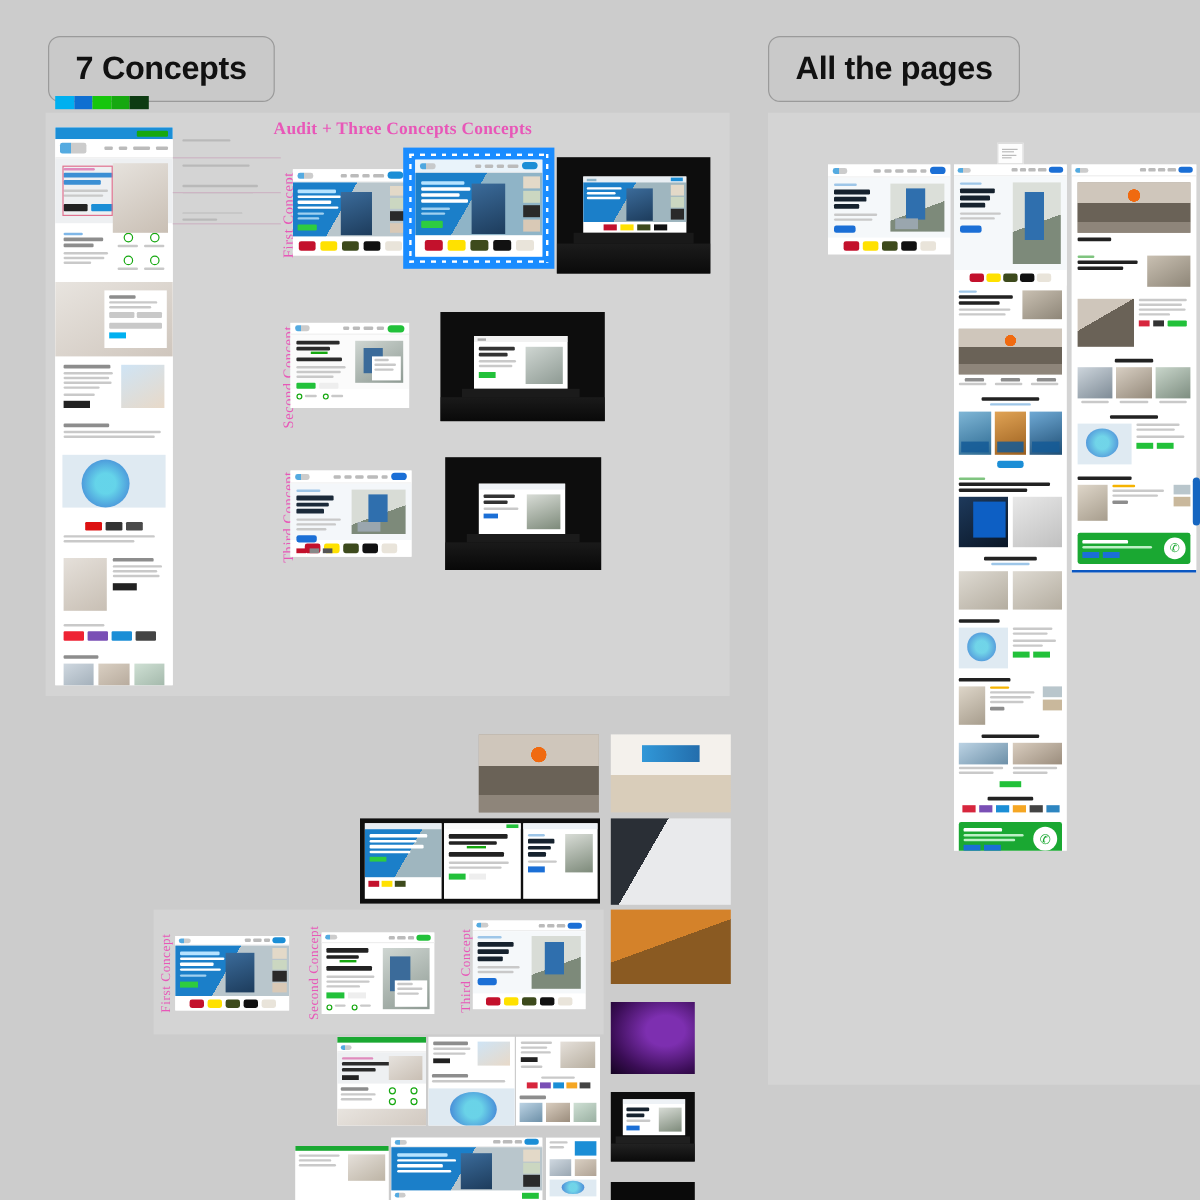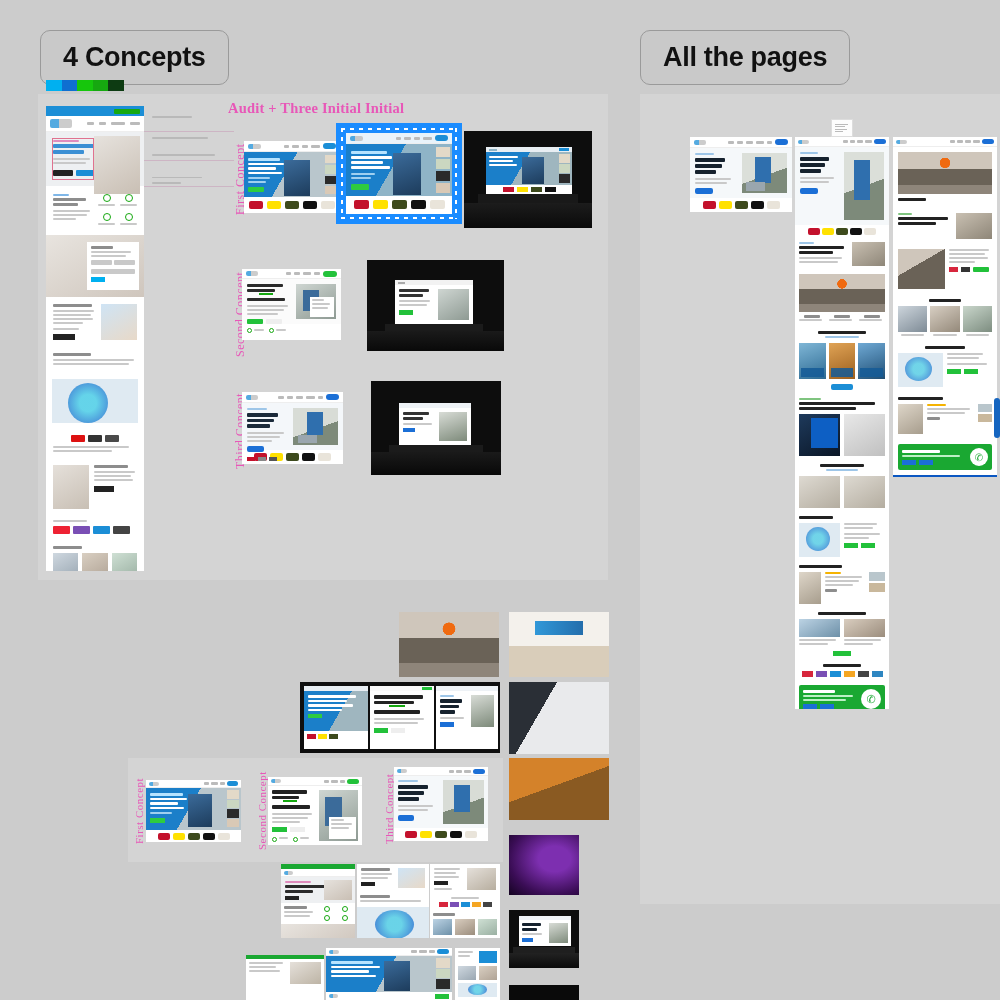--- a/index.html
+++ b/index.html
@@ -140,35 +140,35 @@
   .ln { display:block; background:#c9c9c9; height:2px; border-radius:1px; margin-bottom:2px; }
   .ln.d { background:#8d8d8d; }
 
   .scrollbar-v {
     position:absolute; right:0; width:6px; background:#1565c0; border-radius:3px;
   }
 </style>
 </head>
 <body>
 
-<div class="chip" style="left:40px; top:30px;">4 Concepts</div>
+<div class="chip" style="left:40px; top:30px;">7 Concepts</div>
 
 <div class="chip" style="left:640px; top:30px;">All the pages</div>
 
 <div class="frame" style="left:38px; top:94px; width:570px; height:486px;"></div>
 
 <div class="palette" style="left:46px; top:80px; width:78px; height:11px;">
   <i style="width:20%; background:#00b0f0"></i>
   <i style="width:20%; background:#0f6fd1"></i>
   <i style="width:20%; background:#16c60c"></i>
   <i style="width:20%; background:#16a810"></i>
   <i style="width:20%; background:#0d3b12"></i>
 </div>
 
-<div class="board-title" style="left:228px; top:100px;">Audit + Three Initial Initial</div>
+<div class="board-title" style="left:228px; top:100px;">Audit + Three Concepts Concepts</div>
 
 <div class="site" style="left:46px; top:106px; width:98px; height:465px;">
   <div style="height:10px;background:#1b8ed6;display:flex;justify-content:flex-end;align-items:center;padding-right:4px;">
     <div style="width:26px;height:5px;background:#16a810;border-radius:1px;"></div>
   </div>
   <div class="navbar" style="height:16px;">
     <div class="logo-dot" style="height:9px;width:22px;"></div>
     <div class="navlinks">
       <span style="width:7px"></span>
         <span style="width:7px"></span>

